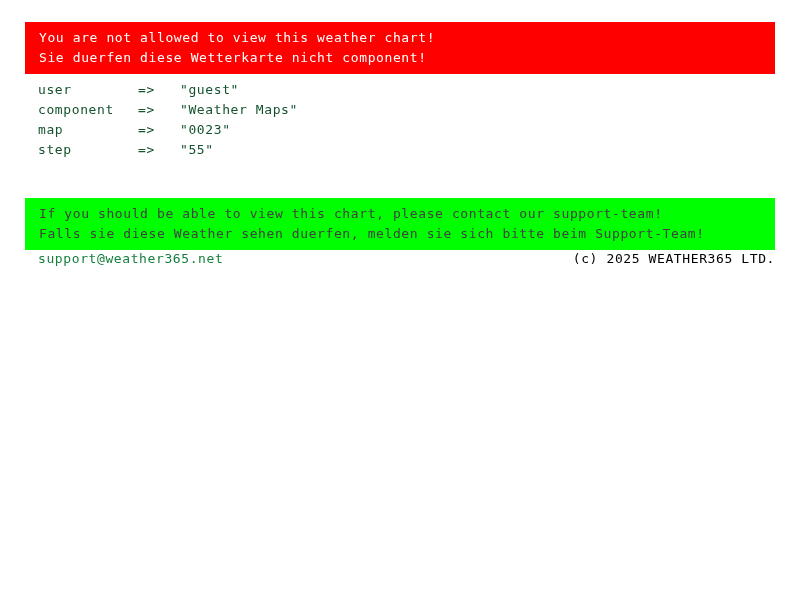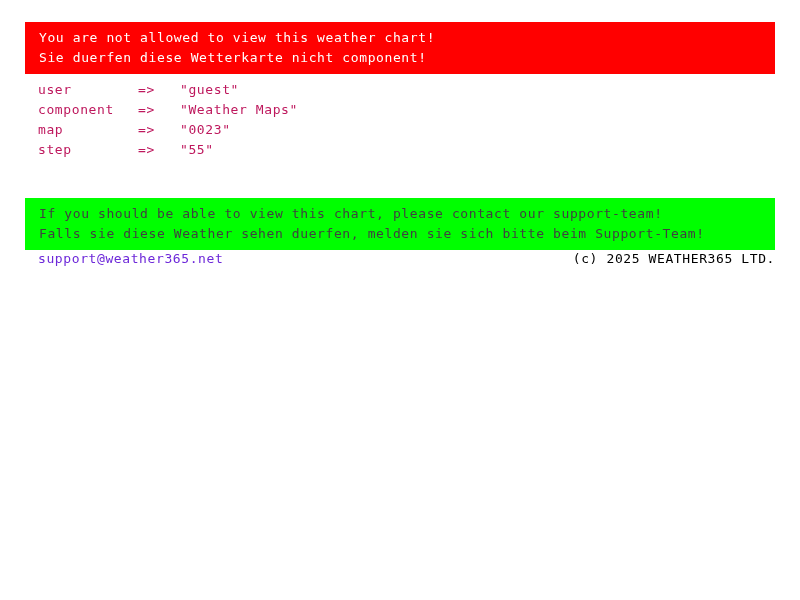--- a/index.html
+++ b/index.html
@@ -48,42 +48,42 @@
     position: absolute;
     left: 38px;
     top: 80px;
     border-collapse: collapse;
   }
   .params td {
     font-family: "DejaVu Sans Mono", "Liberation Mono", monospace;
     font-size: 13px;
     line-height: 20px;
     letter-spacing: 0.6px;
-    color: #be185d;
+    color: #14532d;
     padding: 0;
     vertical-align: top;
     white-space: pre;
   }
   .params td.key { width: 100px; }
   .params td.arrow { width: 36px; }
   .params td.val { padding-left: 6px; }
   .footer {
     position: absolute;
     left: 38px;
     top: 250px;
     width: 737px;
     display: flex;
     justify-content: space-between;
     font-size: 13px;
     line-height: 18px;
     letter-spacing: 0.6px;
     white-space: nowrap;
   }
   .footer a {
-    color: #6d28d9;
+    color: #15803d;
     text-decoration: none;
   }
 </style>
 </head>
 <body>
 
 <div class="page">
 
   <div class="banner banner-error">
     <span class="line">You are not allowed to view this weather chart!</span>

